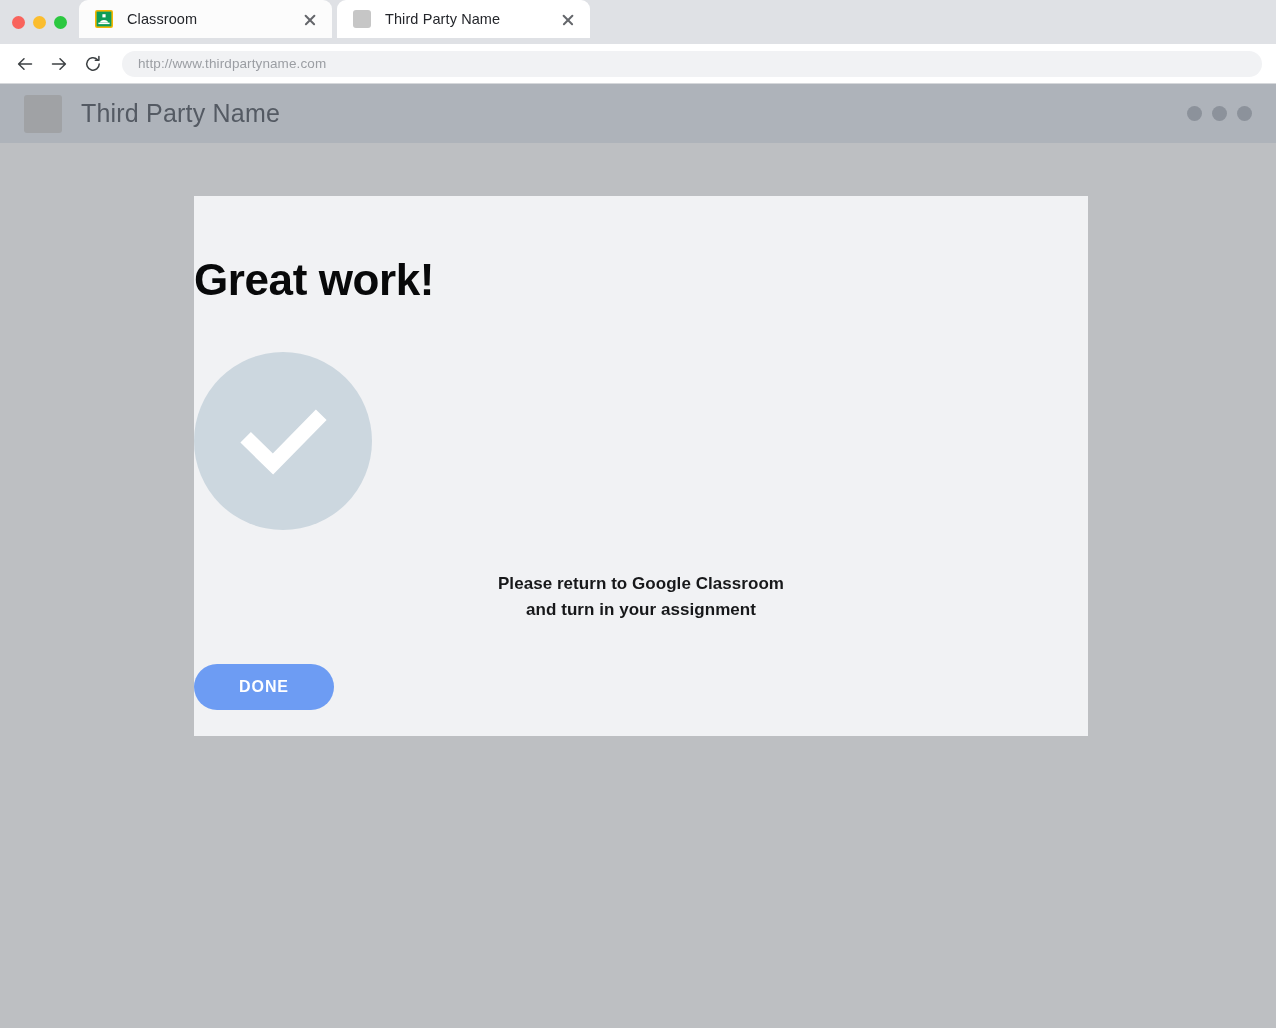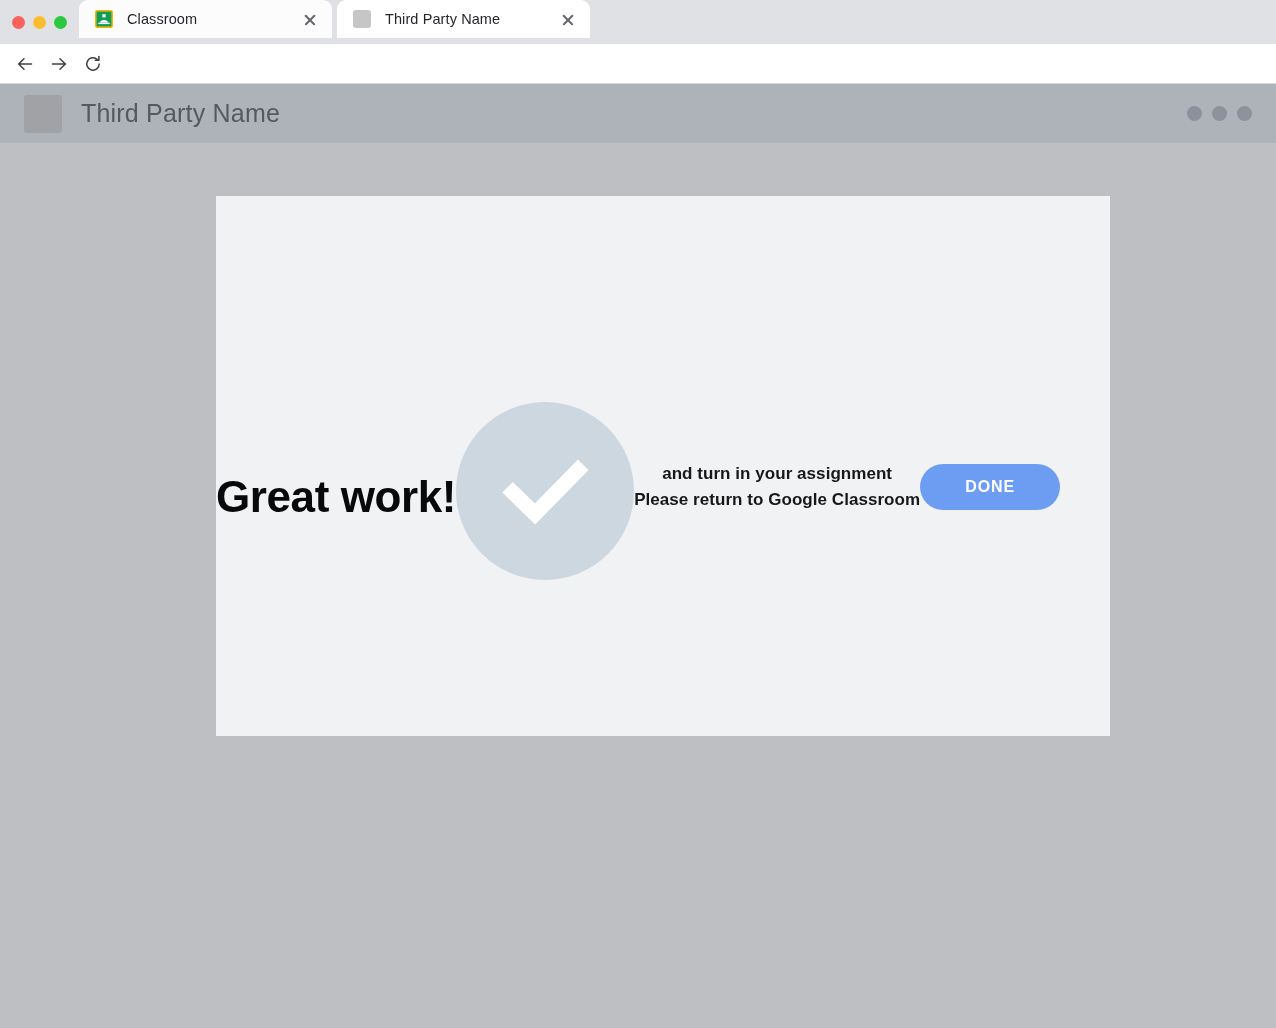--- a/index.html
+++ b/index.html
@@ -187,28 +187,27 @@
     width: 15px;
     height: 15px;
     border-radius: 50%;
     background: #8c929b;
     display: block;
   }
 
   
   .card {
     position: absolute;
-    left: 216px;
+    left: 194px;
     top: 112px;
     width: 894px;
     height: 540px;
     background: #f1f2f4;
     display: flex;
-    flex-direction: row;
-    align-items: center;
+    flex-direction: column;
   }
   .card-heading {
     margin-top: 62px;
     font-size: 44px;
     font-weight: bold;
     color: #08090a;
     letter-spacing: -.4px;
     line-height: 1;
   }
   .check-circle {
@@ -309,20 +308,23 @@
 
     <div class="nav-btn">
       <span>
         <svg width="20" height="20" viewBox="0 0 20 20">
           <path d="M16.2 10a6.2 6.2 0 1 1-1.9-4.5" fill="none" stroke="#3c4043" stroke-width="1.5" stroke-linecap="round"></path>
           <path d="M15.9 2.6v3.6h-3.6" fill="none" stroke="#3c4043" stroke-width="1.5" stroke-linecap="round" stroke-linejoin="round"></path>
         </svg>
       </span>
     </div>
 
+    <div class="urlbar">
+      <span class="urlbar-text">http://www.thirdpartyname.com</span>
+    </div>
   </div>
 
   <div class="viewport">
 
     <div class="site-header">
       <span class="site-logo"></span>
       <span class="site-title">Third Party Name</span>
       <span class="header-spacer"></span>
       <span class="header-dots">
         <span class="hdot"></span>
@@ -335,22 +337,22 @@
 
       <div class="card-heading">Great work!</div>
 
       <div class="check-circle">
         <svg width="112" height="112" viewBox="0 0 112 112">
           <path d="M24 57.5 46 79 89 35" fill="none" stroke="#ffffff" stroke-width="15" stroke-linecap="square" stroke-linejoin="miter"></path>
         </svg>
       </div>
 
       <div class="card-message">
+        <div>Please return to Google Classroom</div>
         <div>and turn in your assignment</div>
-        <div>Please return to Google Classroom</div>
       </div>
 
       <button class="done-button">DONE</button>
 
     </div>
   </div>
 
 </div>
 
 </body></html>

